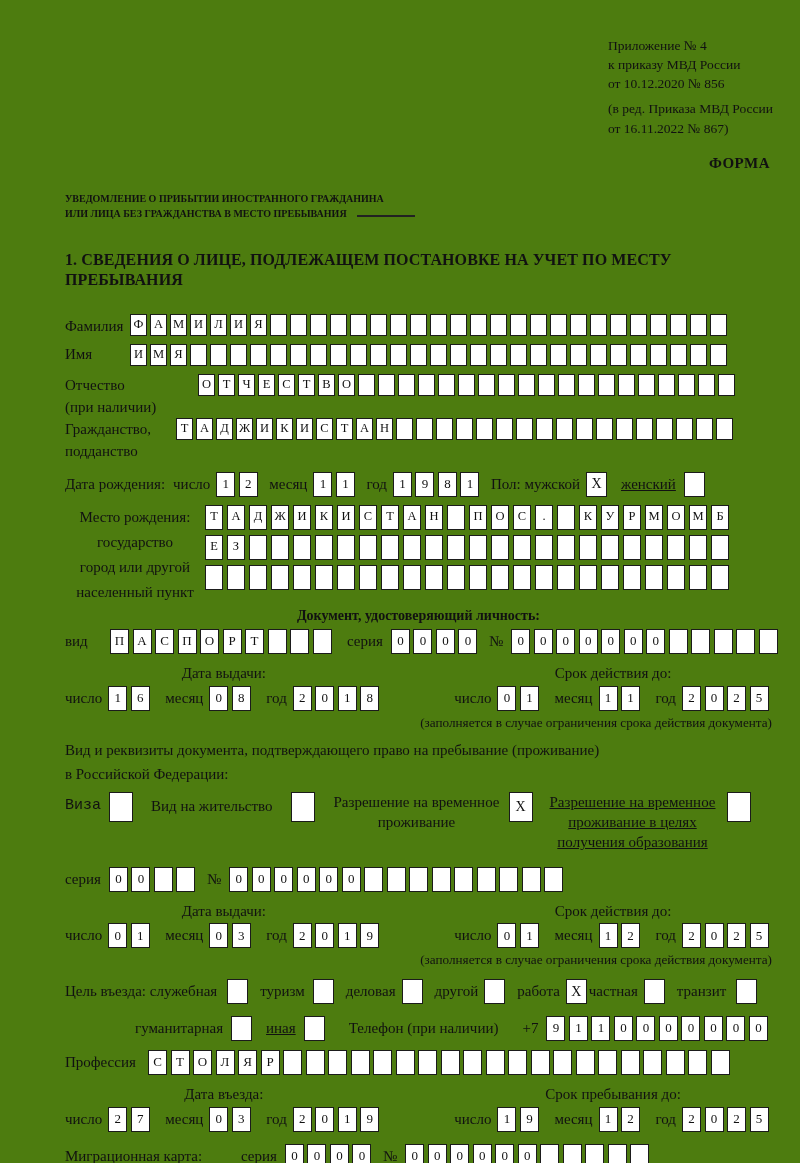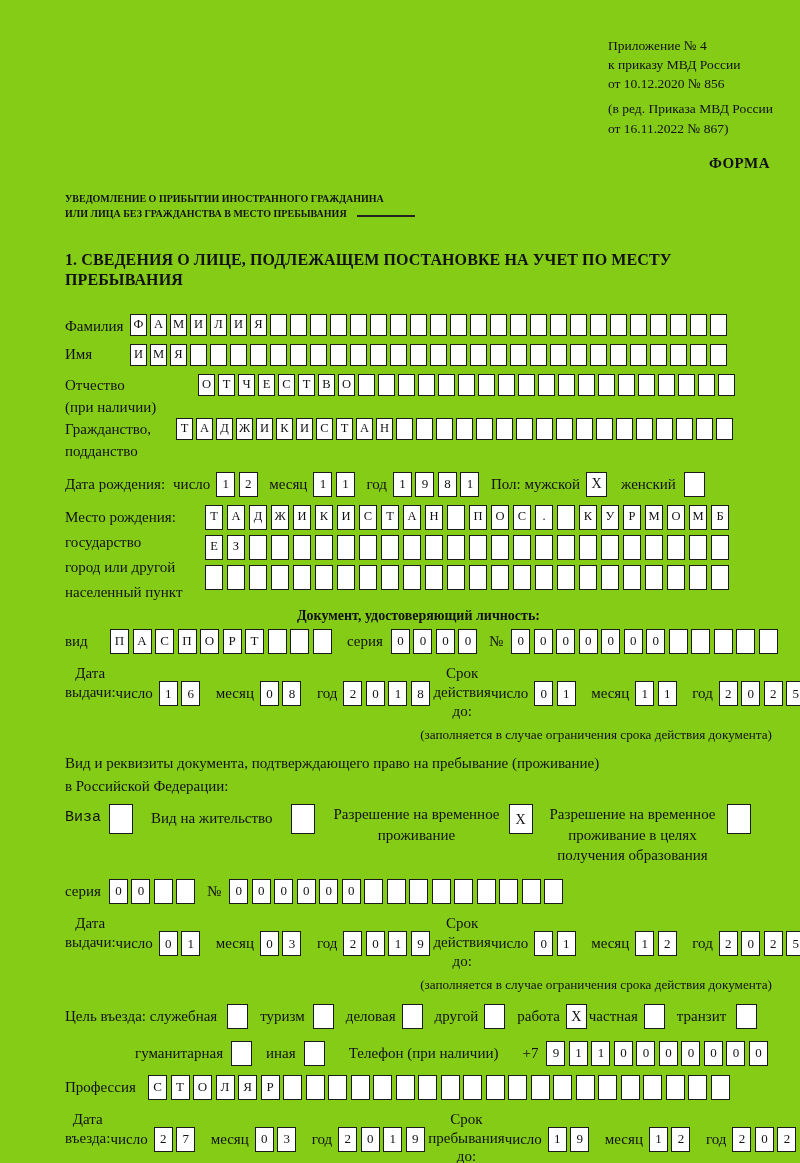--- a/index.html
+++ b/index.html
@@ -1,19 +1,19 @@
 <!DOCTYPE html>
 <html><head>
 <meta charset="utf-8">
 <style>
   html,body{margin:0;padding:0;background:#ffffff;}
   .page{
     position:relative;
     width:800px;height:1163px;
-    background:#84cc16;color:#111;
+    background:#4d7c0f;color:#111;
     font-family:"Liberation Serif","DejaVu Serif",serif;
     font-size:15px;line-height:1.25;
     padding:36px 28px 0 65px;
     box-sizing:border-box;
     overflow:hidden;
   }
   
   .hdr-block{width:170px;margin-left:auto;margin-right:-6px;font-size:13.5px;line-height:1.42;}
   .hdr-gap{margin-top:6px;}
   .forma{ text-align:right;font-weight:bold;font-size:15px;margin-top:16px;margin-right:2px;letter-spacing:.5px;}
@@ -36,29 +36,29 @@
   }
   .sm .cell{width:15px;height:20px;margin-right:3px;}
   .md .cell{width:16px;height:23px;margin-right:4px;}
   .lg .cell{width:17px;height:23px;margin-right:3.5px;font-size:13px;}
   
   .cb{flex:none;display:flex;align-items:center;justify-content:center;
       width:19px;height:23px;border:1.7px solid #1b1b1b;font-size:14px;background:#fff;}
   .cb-tall{width:22px;height:28px;}
   
   .dates-row{display:flex;margin-top:10px;}
-  .date-group{display:flex;flex-direction:row;}
+  .date-group{display:flex;flex-direction:column;}
   .date-group.rt{margin-left:auto;}
   .date-cap{text-align:center;margin-bottom:3px;}
   .date-vals{display:flex;align-items:center;}
   .dl{margin-right:6px;}
   .dgap{margin-left:12px;}
   .note{font-size:13.2px;text-align:right;margin-top:4px;}
   .bleed{margin-right:-36px;}
-  .ml8{margin-left:8px;} .ml12{margin-left:12px;} .ml14{margin-left:14px;} .ml18{margin-left:18px;} .ml24{margin-left:24px;}
+  .ml8{margin-left:8px;} .ml12{margin-left:12px;} .ml14{margin-left:14px;text-decoration:underline;} .ml18{margin-left:18px;} .ml24{margin-left:24px;}
   .mr6{margin-right:6px;} .mr8{margin-right:8px;} .mr10{margin-right:10px;}
   .cbl{text-align:center;line-height:1.35;}
   .stack > .cells{margin-bottom:5px;}
 </style>
 </head>
 <body>
 
 <div class="page">
 
   <div class="hdr-block">
@@ -242,21 +242,21 @@
         <div class="cell">8</div>
         <div class="cell">1</div>
       </div>
     <span class="ml8 mr6">Пол: мужской</span>
     <div class="cb">X</div>
     <span class="ml14 mr8">женский</span>
     <div class="cb"></div>
   </div>
 
   <div class="row top" style="margin-top:8px;">
-    <div class="lbl" style="width:140px;line-height:25px;">
+    <div class="lbl" style="width:140px;line-height:25px;text-align:center;">
       <div>Место рождения:</div>
       <div>государство</div>
       <div>город или другой</div>
       <div>населенный пункт</div>
     </div>
     <div class="stack">
       <div class="cells md">
           <div class="cell">Т</div>
           <div class="cell">А</div>
           <div class="cell">Д</div>

